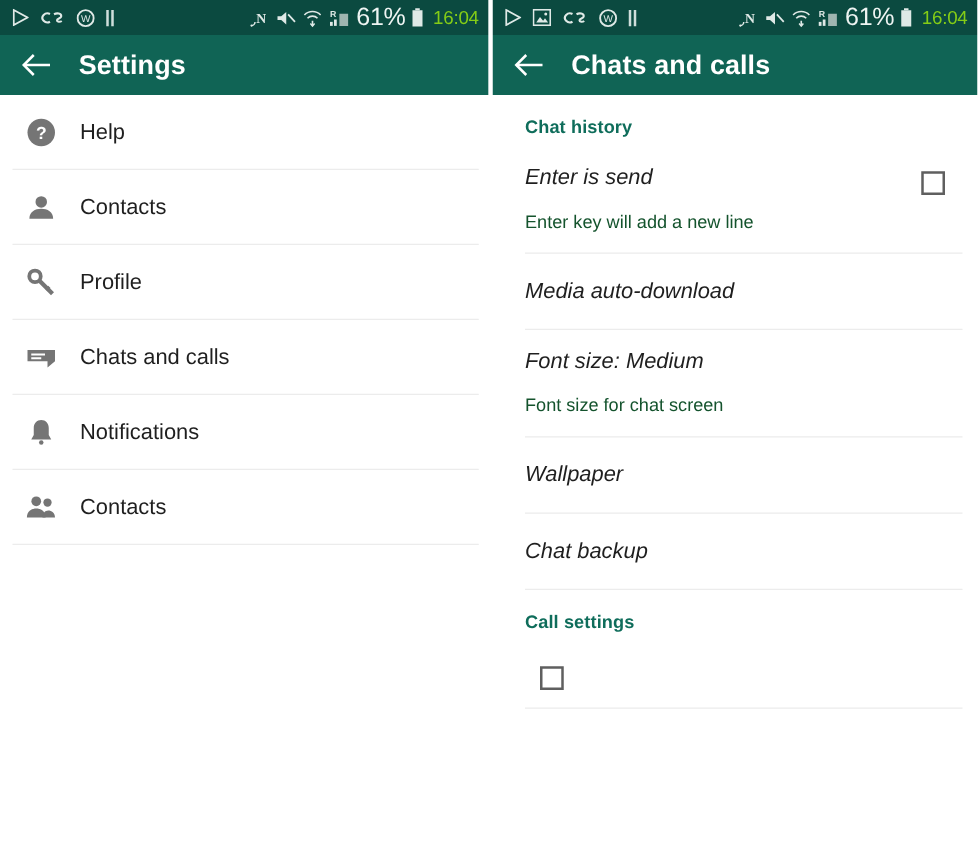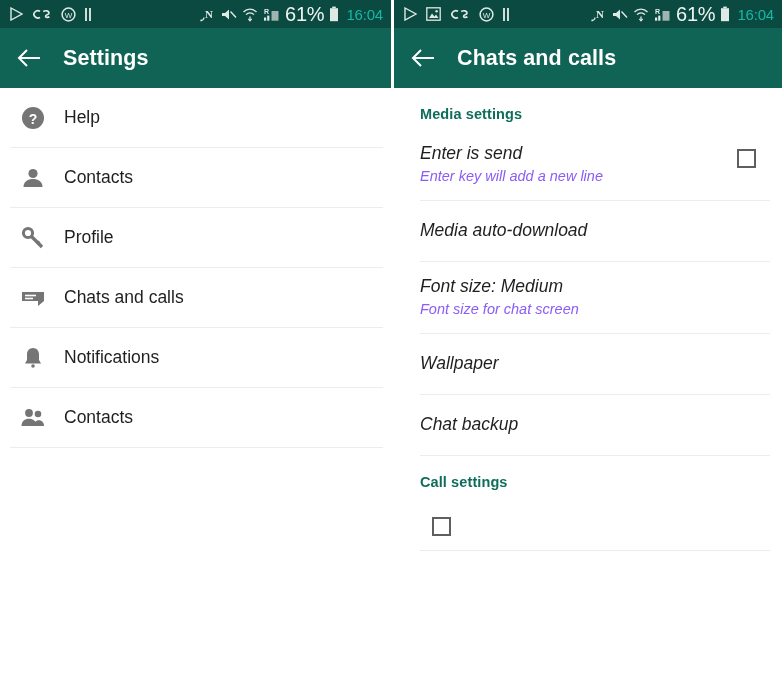--- a/index.html
+++ b/index.html
@@ -58,37 +58,37 @@
     color: #dfe9e6;
   }
   .sb-batt-text {
     font-size: 20px;
     letter-spacing: -0.2px;
     color: #eef4f2;
   }
   .sb-clock {
     font-size: 15px;
     letter-spacing: -0.2px;
-    color: #14b8a6;
+    color: #84cc16;
     margin-left: 2px;
   }
   .pausebars {
     display: inline-flex;
     gap: 2px;
   }
   .pausebars i {
     display: block;
     width: 2px;
     height: 13px;
     background: #cfdedb;
   }
 
   
   .toolbar {
-    height: 60px;
+    height: 48px;
     background: #106455;
     display: flex;
     align-items: center;
     padding-left: 16px;
     box-sizing: border-box;
   }
   .back-arrow {
     width: 26px;
     height: 26px;
     display: inline-flex;
@@ -160,25 +160,24 @@
     min-width: 0;
   }
   .prow .ptitle {
     font-size: 17.5px;
     color: #1f1f1f;
     line-height: 23px;
     font-style: italic;
   }
   .prow .psub {
     font-size: 14.5px;
-    color: #8b5cf6;
+    color: #14532d;
     line-height: 19px;
-    margin-top: 2px;
+    margin-top: 16px;
     max-width: 285px;
-    font-style: italic;
   }
   .prow.single {
     padding-top: 18px;
     padding-bottom: 19px;
     align-items: center;
   }
   .checkbox {
     width: 19px;
     height: 19px;
     border: 2px solid #5f5f5f;
@@ -432,21 +431,21 @@
         <svg width="25" height="20" viewBox="0 0 25 20">
           <line x1="2" y1="10" x2="23" y2="10" stroke="#ffffff" stroke-width="2"></line>
           <polyline points="10,2 2,10 10,18" fill="none" stroke="#ffffff" stroke-width="2"></polyline>
         </svg>
       </span>
       <span class="toolbar-title">Chats and calls</span>
     </div>
 
     <div class="prefs">
 
-      <div class="section-header">Media settings</div>
+      <div class="section-header">Chat history</div>
 
       <div class="prow">
         <div class="texts">
           <div class="ptitle">Enter is send</div>
           <div class="psub">Enter key will add a new line</div>
         </div>
         <span class="checkbox"></span>
       </div>
       <div class="pdivider"></div>
 

